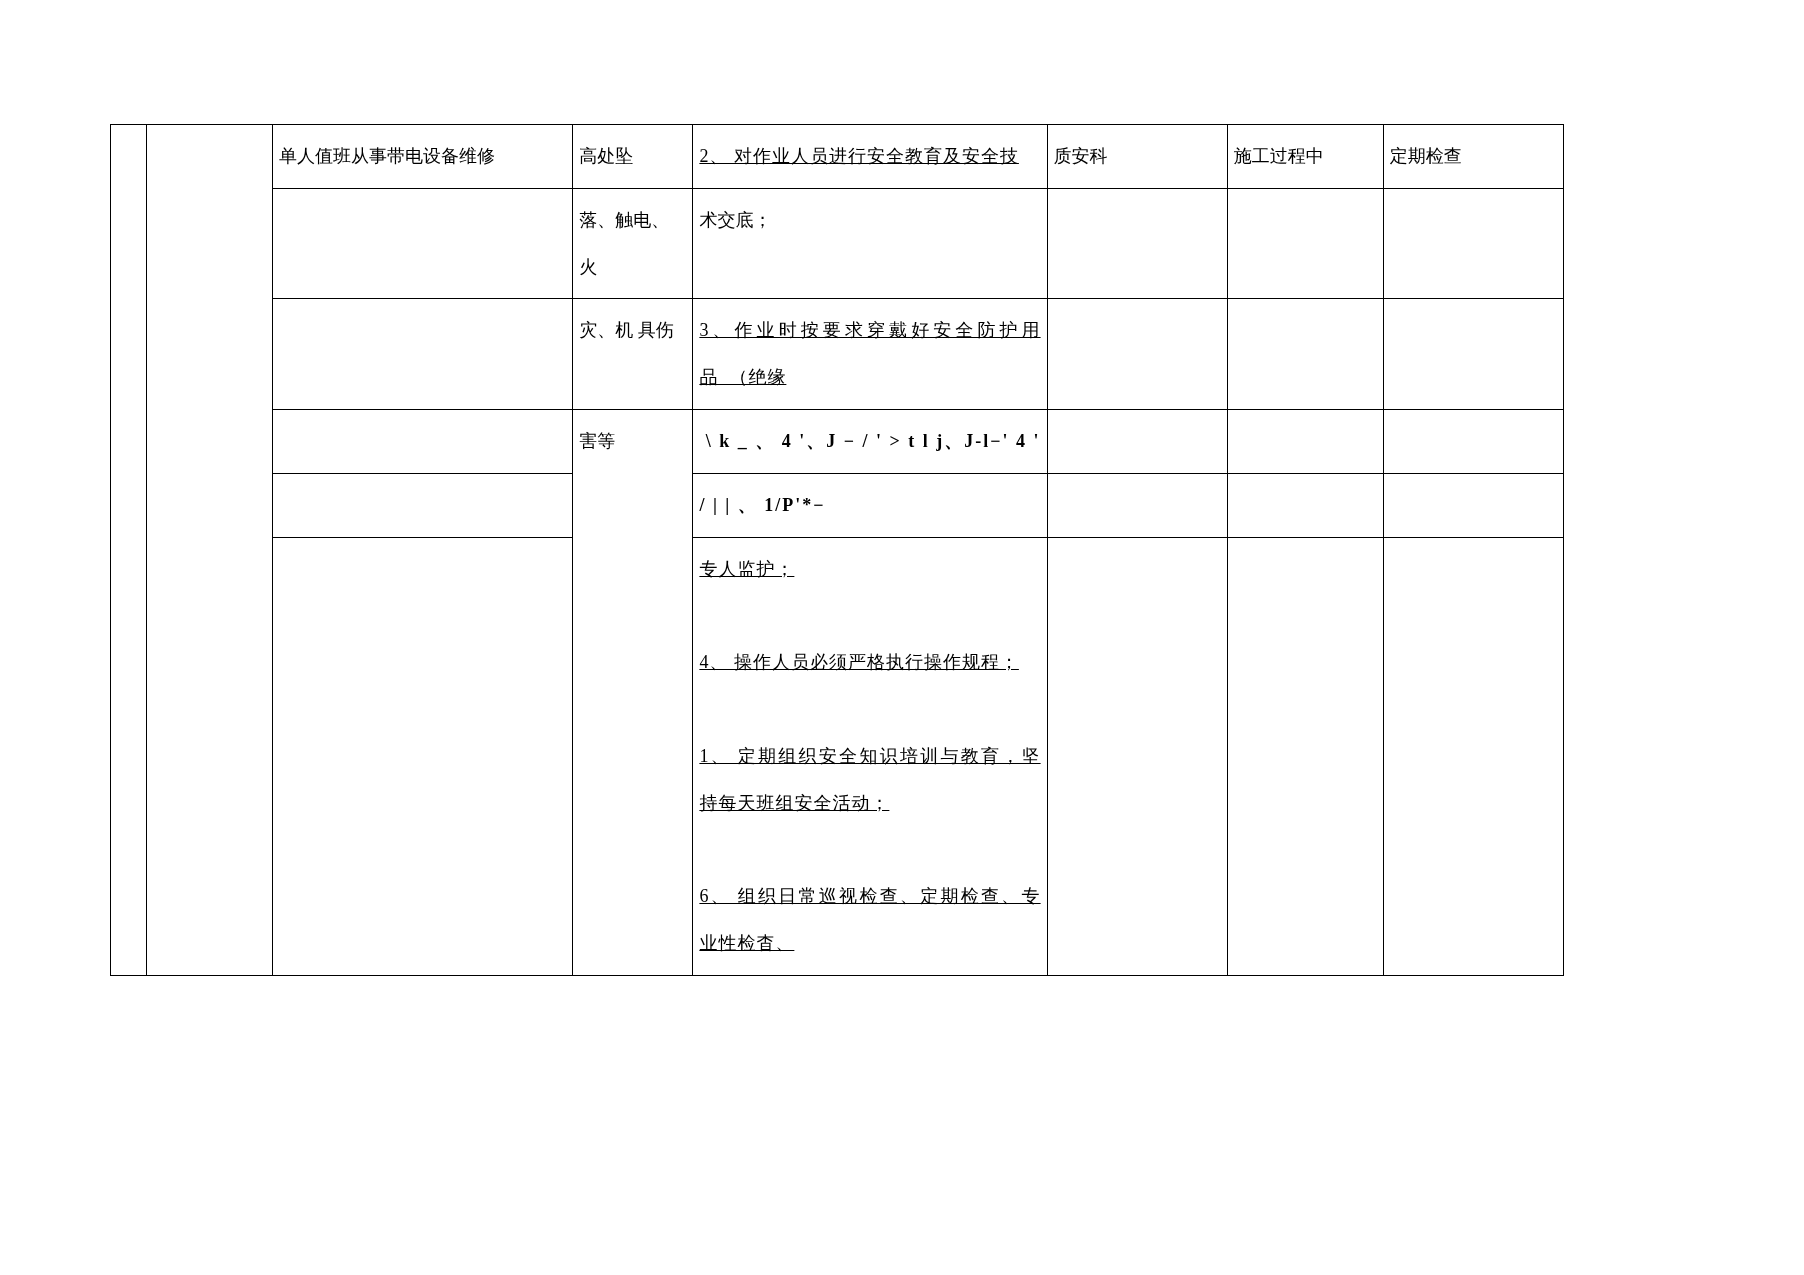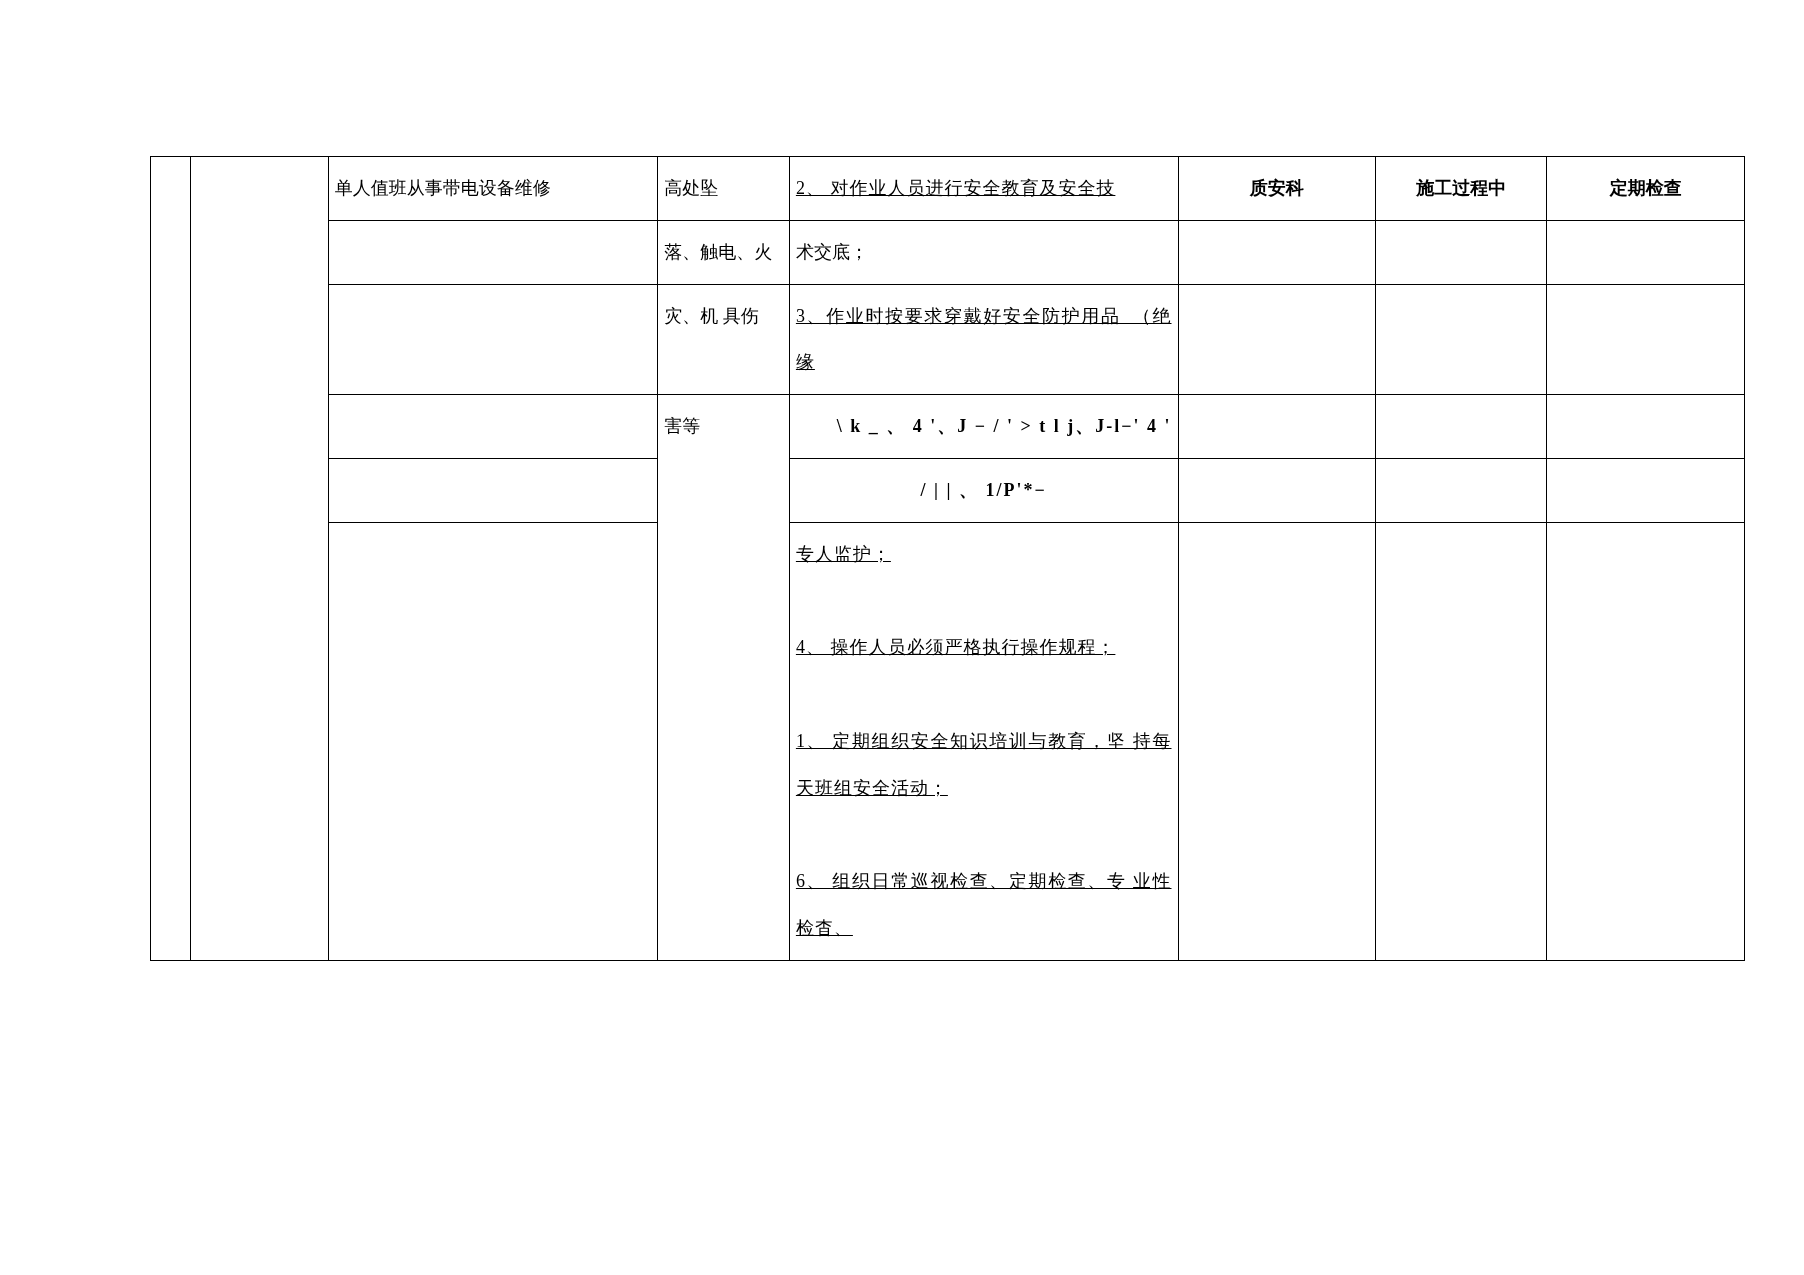--- a/index.html
+++ b/index.html
@@ -8,23 +8,22 @@
       padding: 0;
       background: #ffffff;
       font-family: "SimSun", "宋体", serif;
       width: 1804px;
       height: 1275px;
       position: relative;
     }
     .table-wrap {
       position: absolute;
       left: 110px;
-      top: 156px;
-      width: 1595px;
-      margin-left: 40px;
+      top: 124px;
+      width: 1454px;
     }
     table {
       border-collapse: collapse;
       width: 100%;
       table-layout: fixed;
     }
     td {
       border: 1px solid #000;
       vertical-align: top;
       padding: 0;
@@ -37,32 +36,32 @@
     .col-c { width: 250px; }
     .col-d { width: 100px; }
     .col-e { width: 295px; }
     .col-f { width: 150px; }
     .col-g { width: 130px; }
     .col-h { width: 150px; }
     .cell-text {
       padding: 8px 6px 8px 6px;
       display: block;
     }
-    .center { text-align: center; font-weight: bold; }
+    .center { text-align: left; }
     .justify-text {
       text-align: justify;
       letter-spacing: 1px;
       text-decoration: underline;
     }
     .bold { font-weight: bold; }
     .row-h1 { height: 56px; }
     .row-h2 { height: 56px; }
     .row-h3 { height: 56px; }
     .row-h4 { height: 56px; }
-    .row-h5 { height: 56px; text-align: center; }
+    .row-h5 { height: 56px; }
     .row-h6 { height: 230px; }
   </style>
 </head>
 <body>
 
 <div class="table-wrap">
   <table>
     <colgroup>
       <col class="col-a">
       <col class="col-b">

